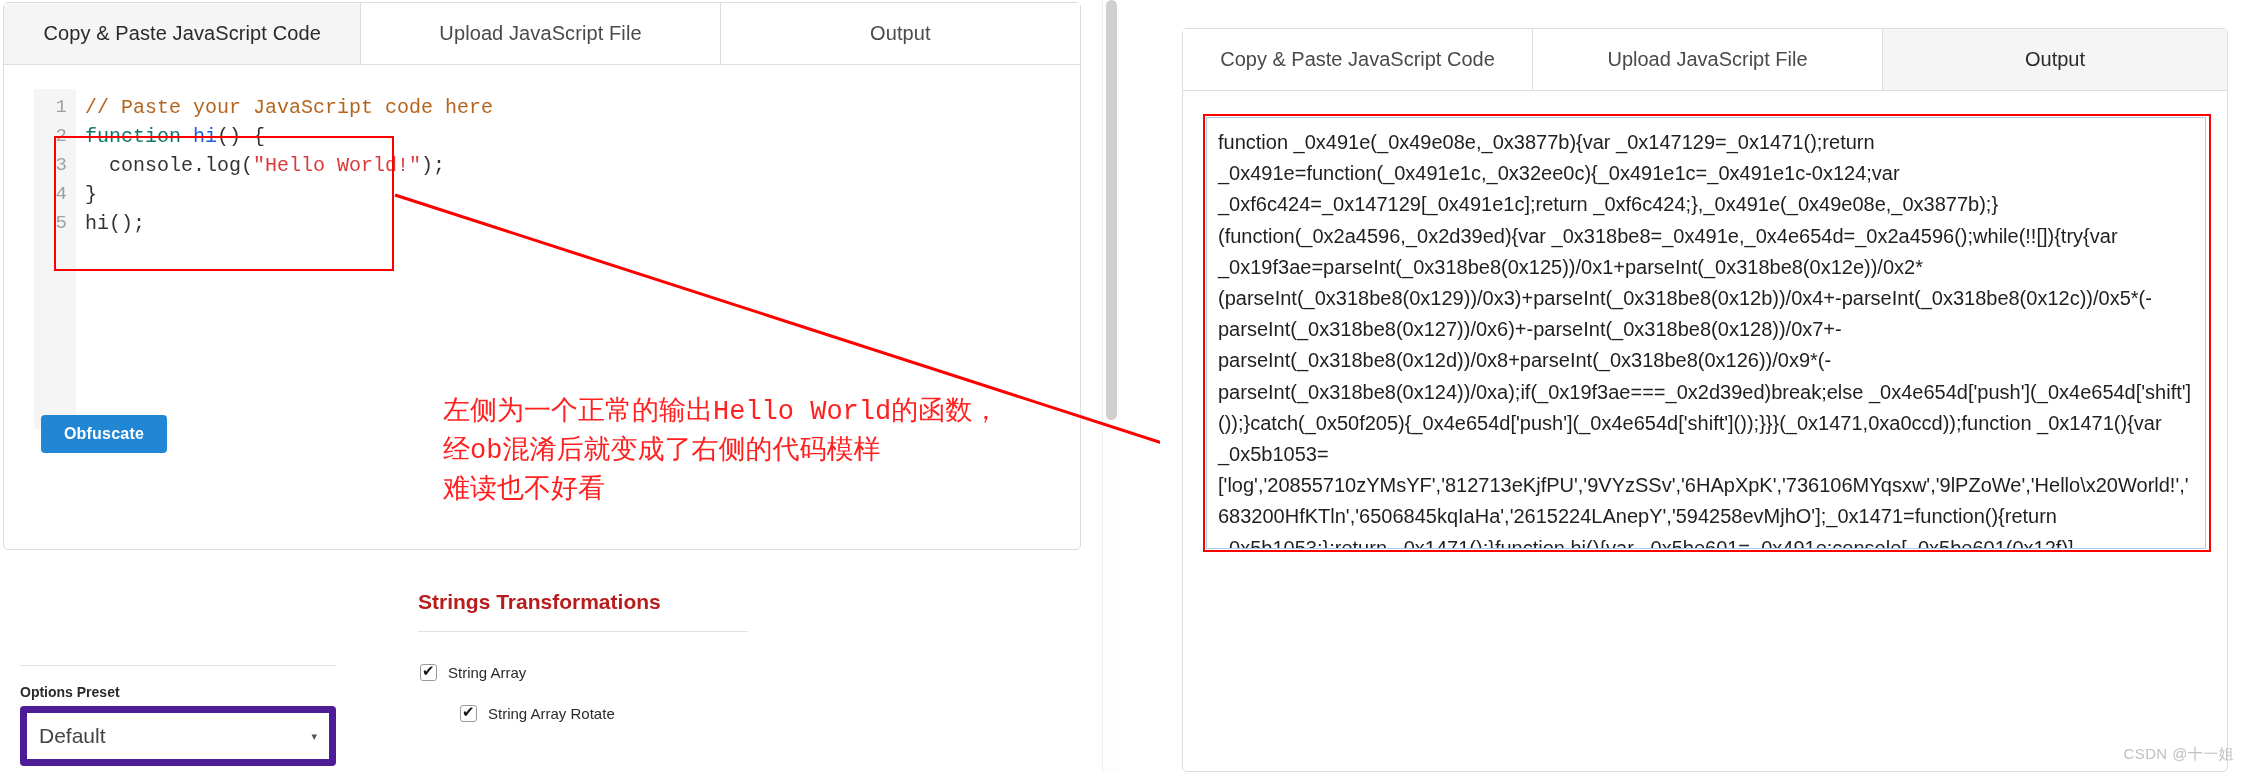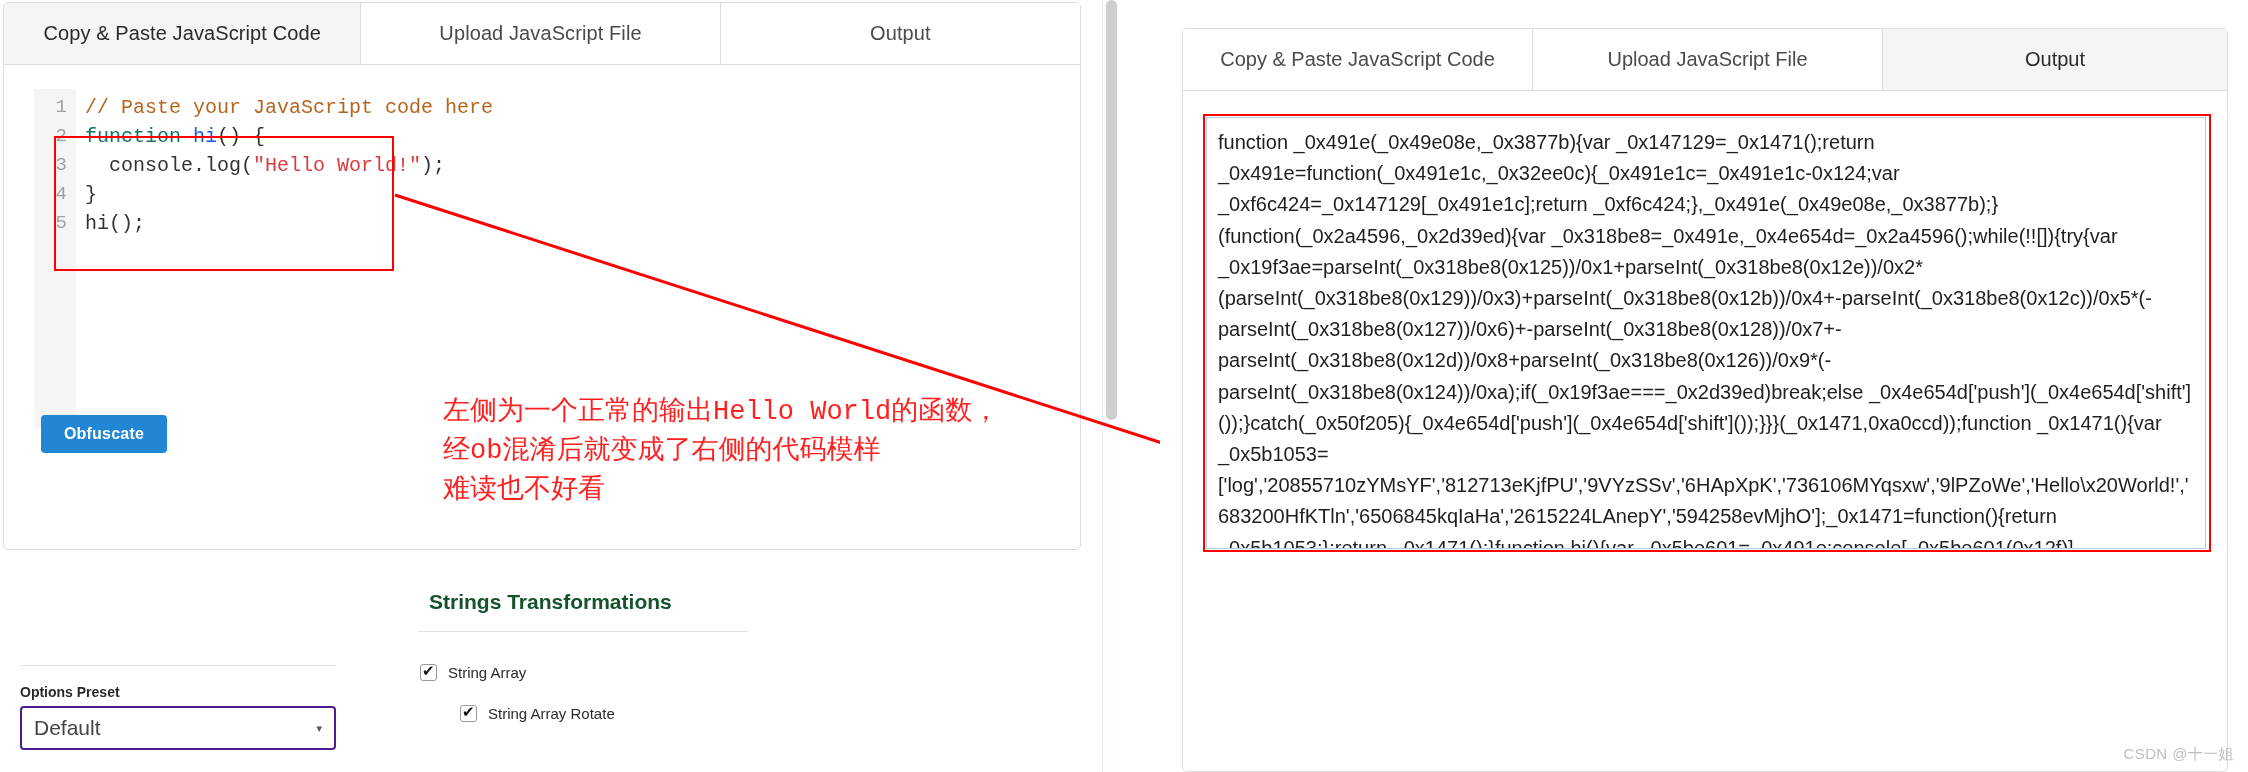--- a/index.html
+++ b/index.html
@@ -157,44 +157,43 @@
     position: absolute;
     left: 20px; top: 117px;
     font-size: 14px;
     font-weight: bold;
     color: #2a2a2a;
   }
   .select-box {
     position: absolute;
     left: 20px; top: 139px;
     width: 316px;
-    height: 44px;
-    border: 2px solid #4c1d95;
+    height: 60px;
+    border: 7px solid #4c1d95;
     border-radius: 4px;
     background: #fff;
     display: flex;
     align-items: center;
     padding: 0 12px;
     font-size: 21px;
     color: #444;
     cursor: pointer;
   }
   .select-box .caret {
     margin-left: auto;
     font-size: 11px;
     color: #555;
   }
 
   .strings-title {
     position: absolute;
     left: 418px; top: 23px;
     font-size: 21px;
     font-weight: bold;
-    color: #14532d;
-    margin-left: 11px;
+    color: #b91c1c;
   }
   .strings-divider {
     position: absolute;
     left: 418px; top: 64px;
     width: 330px;
     height: 1px;
     background: #e2e2e2;
   }
   .chk-row {
     position: absolute;

